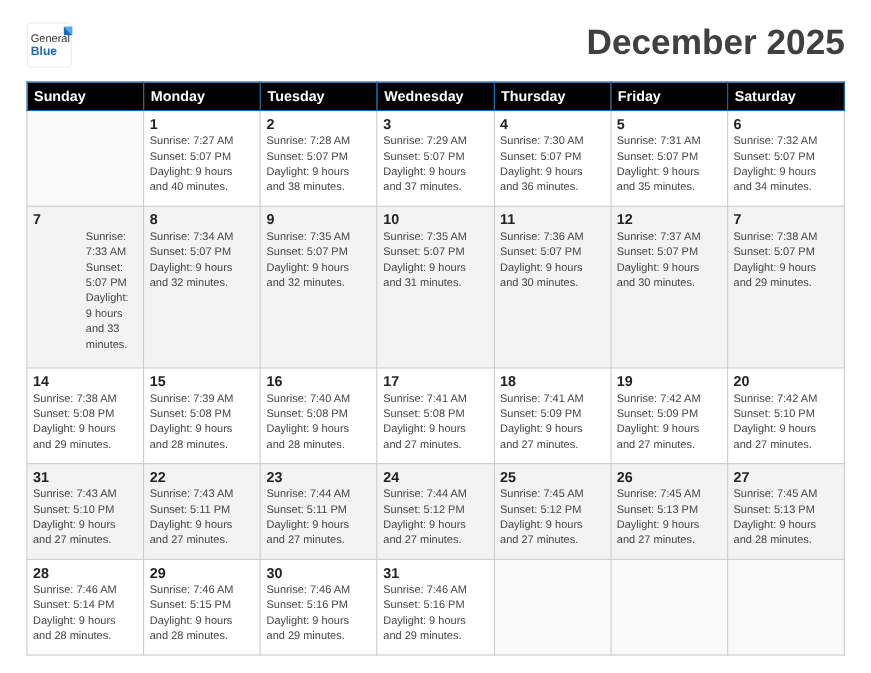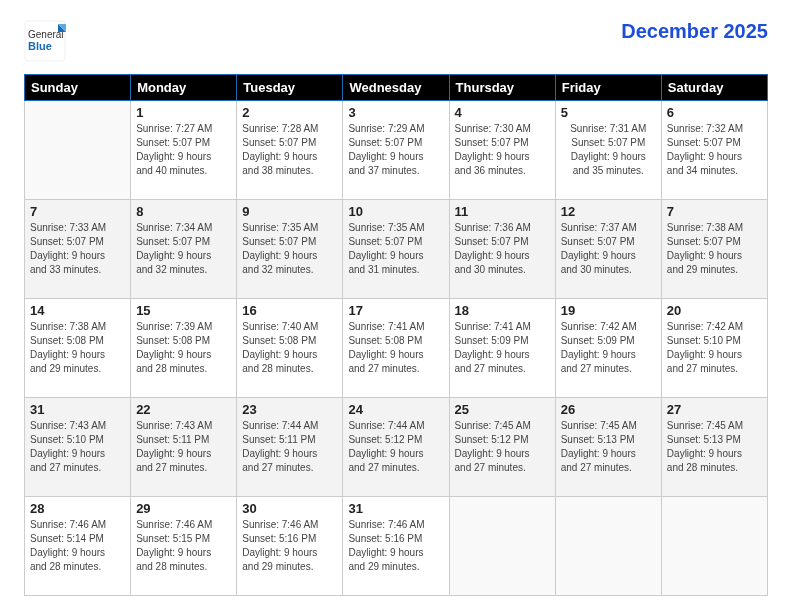--- a/index.html
+++ b/index.html
@@ -25,23 +25,23 @@
     }
     .logo {
       display: flex;
       align-items: center;
       gap: 6px;
     }
     .title-section {
       text-align: right;
     }
     .month-title {
-      font-size: 20px;
+      font-size: 32px;
       font-weight: bold;
-      color: #1d4ed8;
+      color: #404040;
     }
     .subtitle {
       font-size: 15px;
       color: #555;
     }
     .calendar {
       flex: 1;
       border: 1px solid #ccc;
       border-collapse: collapse;
       width: 100%;
@@ -139,37 +139,37 @@
           </td>
           <td>
             <span class="day-number">4</span>
             <div class="day-info" style="white-space: pre-line;">Sunrise: 7:30 AM
 Sunset: 5:07 PM
 Daylight: 9 hours
 and 36 minutes.</div>
           </td>
           <td>
             <span class="day-number">5</span>
-            <div class="day-info" style="white-space: pre-line; text-align: center;">Sunrise: 7:31 AM
+            <div class="day-info" style="white-space: pre-line;">Sunrise: 7:31 AM
 Sunset: 5:07 PM
 Daylight: 9 hours
 and 35 minutes.</div>
           </td>
           <td>
             <span class="day-number">6</span>
             <div class="day-info" style="white-space: pre-line;">Sunrise: 7:32 AM
 Sunset: 5:07 PM
 Daylight: 9 hours
 and 34 minutes.</div>
           </td>
         </tr>
         <tr class="row-shade">
           <td>
             <span class="day-number">7</span>
-            <div class="day-info" style="white-space: pre-line;">Sunrise: 7:33 AM
+            <div class="day-info" style="white-space: pre-line; margin-left: 48px;">Sunrise: 7:33 AM
 Sunset: 5:07 PM
 Daylight: 9 hours
 and 33 minutes.</div>
           </td>
           <td>
             <span class="day-number">8</span>
             <div class="day-info" style="white-space: pre-line;">Sunrise: 7:34 AM
 Sunset: 5:07 PM
 Daylight: 9 hours
 and 32 minutes.</div>

